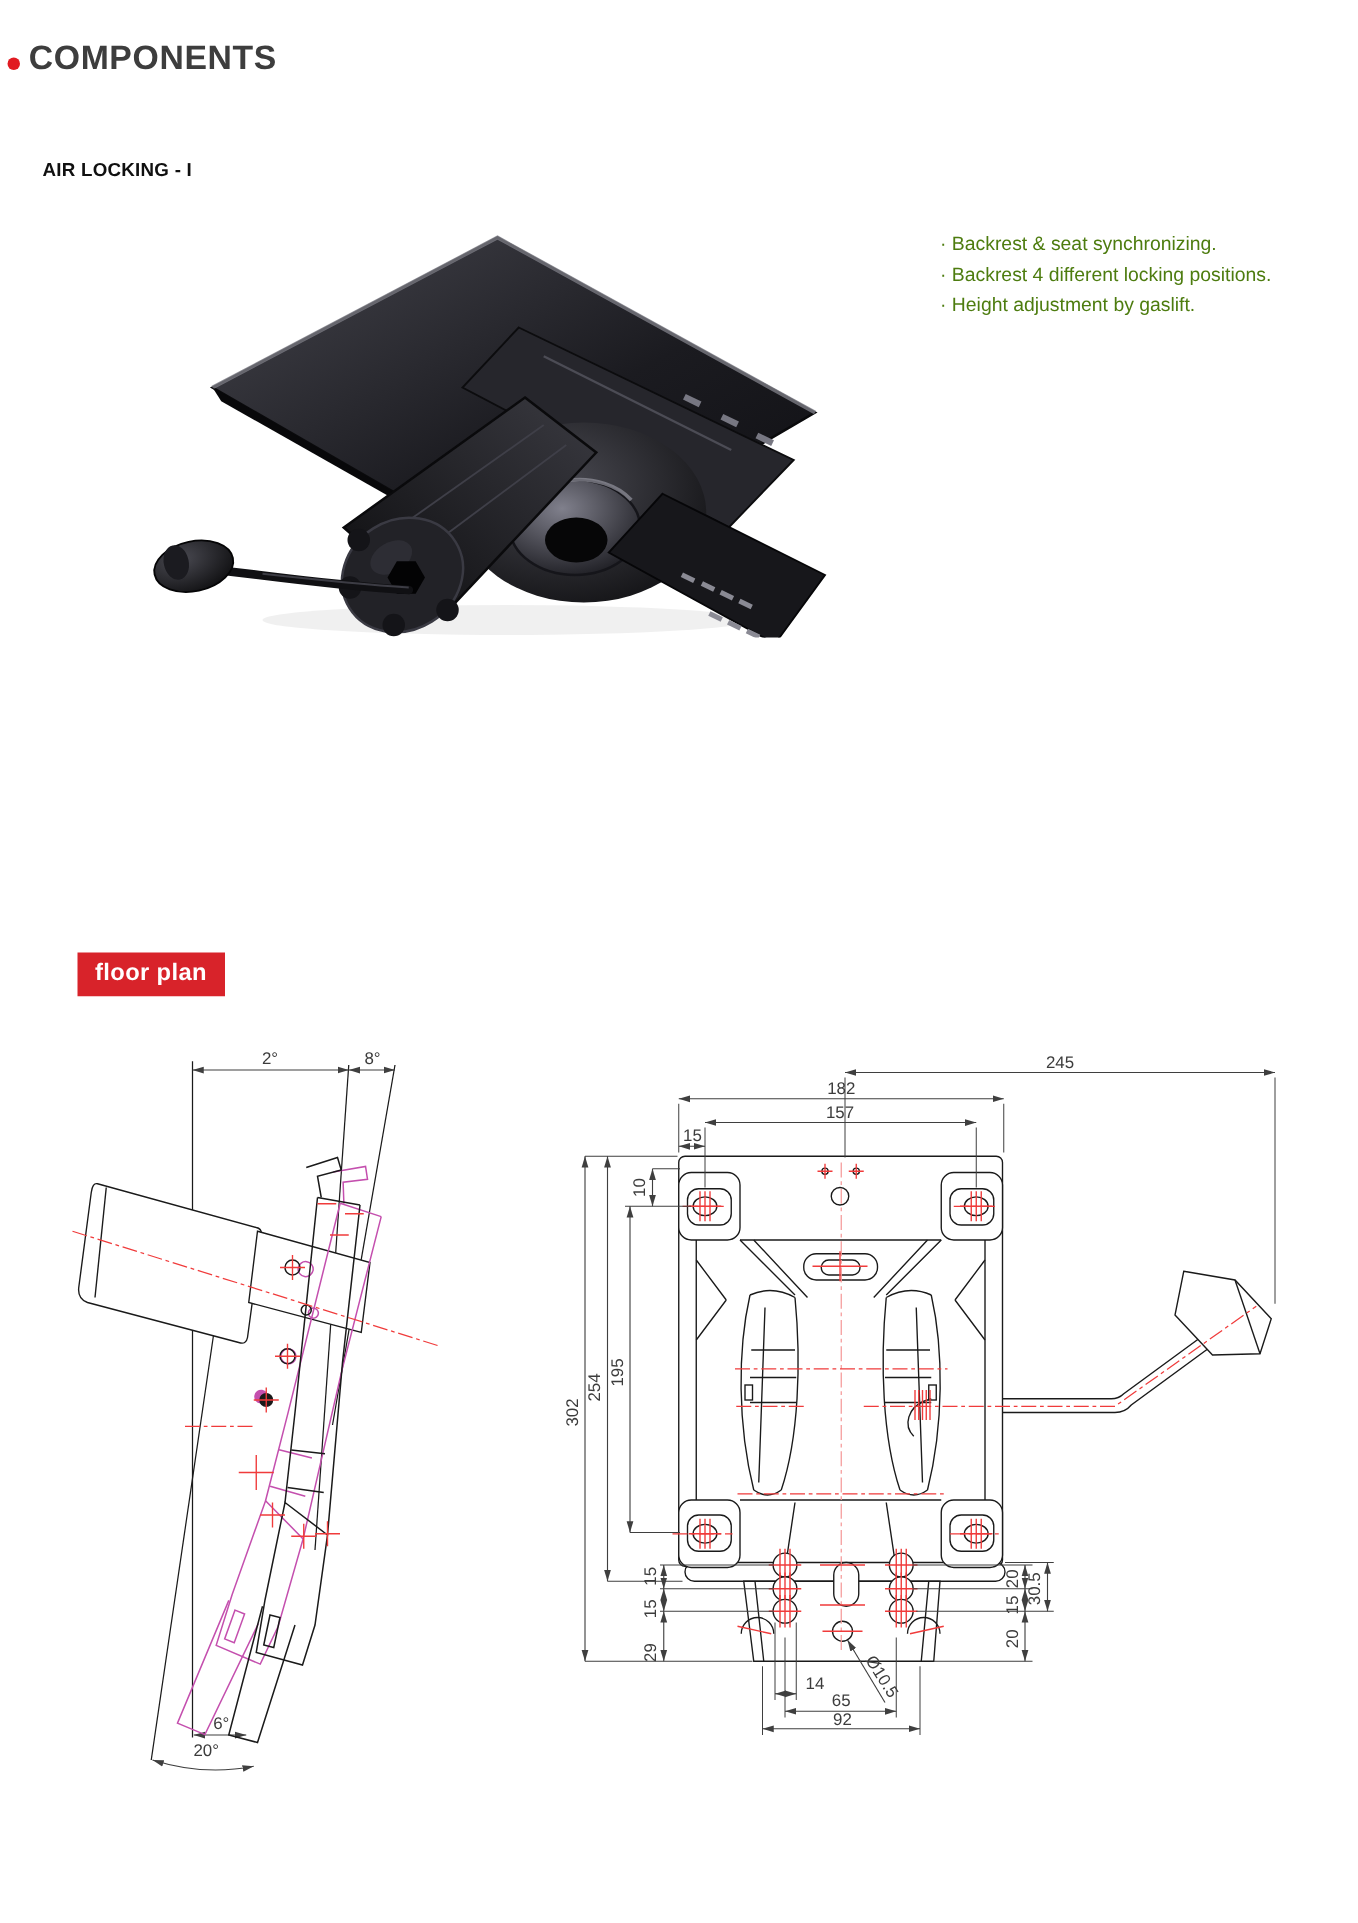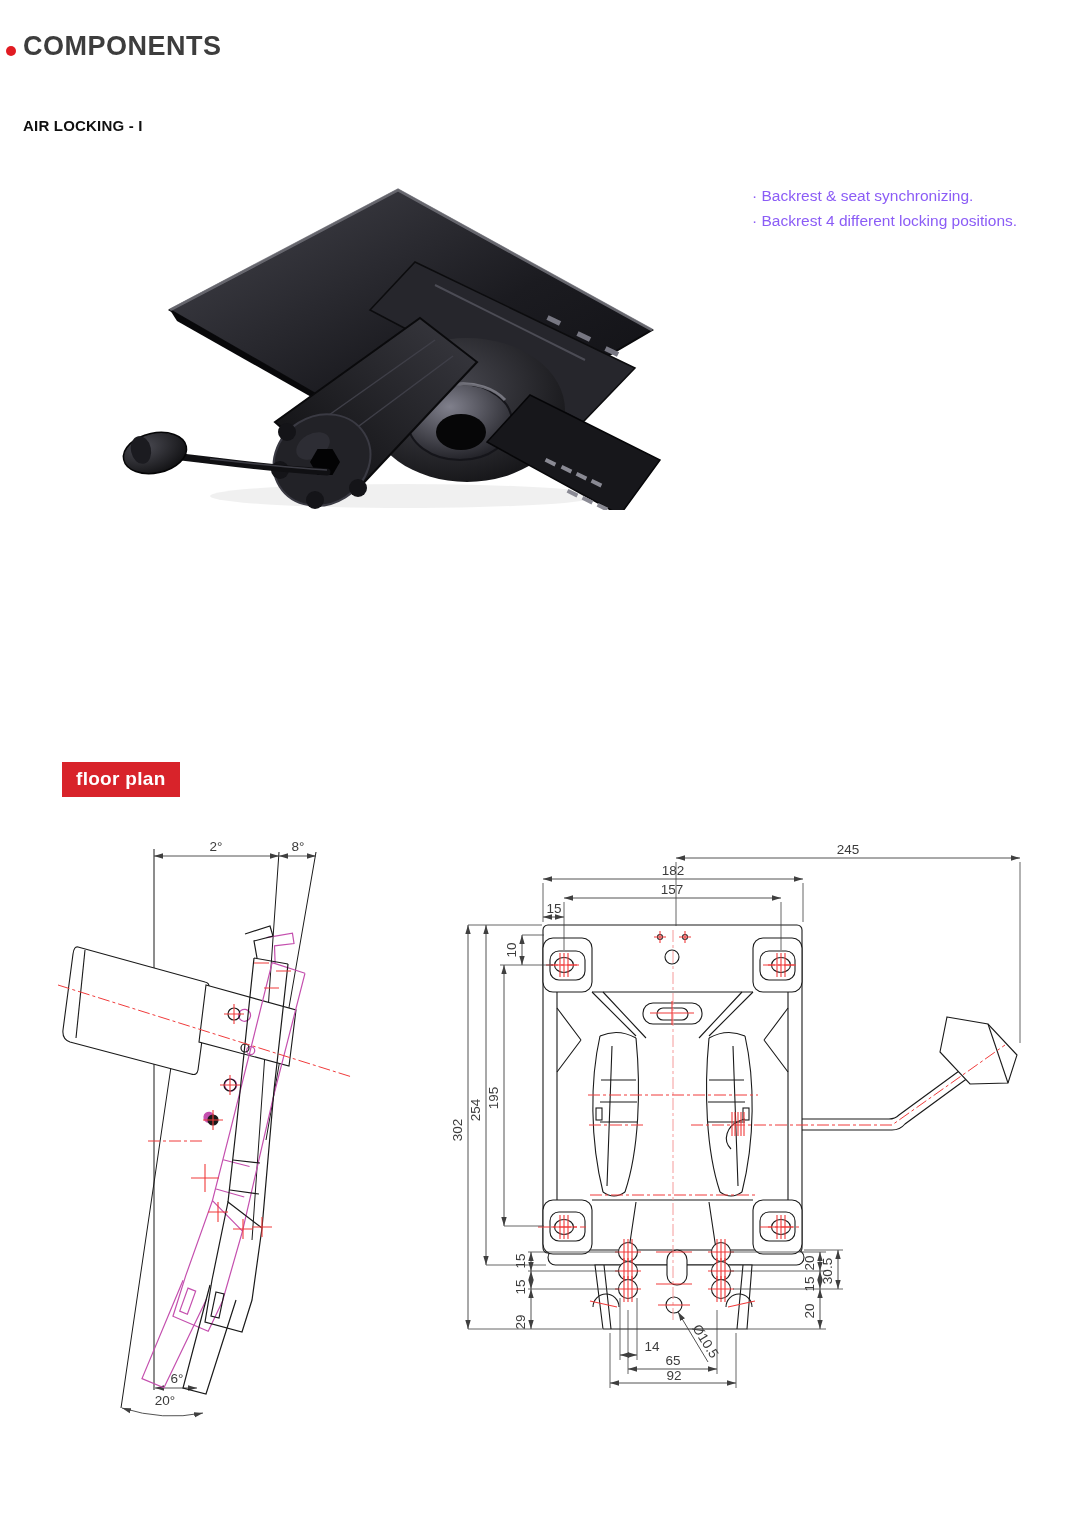--- a/index.html
+++ b/index.html
@@ -1,24 +1,24 @@
 <!DOCTYPE html>
 <html><head>
 <meta charset="utf-8">
 <style>
   html,body{margin:0;padding:0;background:#ffffff;}
   #page{position:relative;width:1086px;height:1538px;background:#fff;overflow:hidden;
         font-family:"Liberation Sans",sans-serif;}
   
   #title-dot{position:absolute;left:6px;top:46px;width:10px;height:10px;border-radius:50%;background:#e11b22;}
   #page-title{position:absolute;left:23px;top:31px;font-size:27px;font-weight:bold;color:#3d3d3d;letter-spacing:.5px;margin:0;}
-  #page-subtitle{position:absolute;left:18px;top:112px;font-size:15px;font-weight:bold;color:#101010;margin:5px;letter-spacing:.2px;}
+  #page-subtitle{position:absolute;left:18px;top:112px;font-size:15px;font-weight:bold;color:#101010;margin:16px;letter-spacing:.2px;}
   
   #features{position:absolute;left:752px;top:184px;width:300px;}
-  #features p{margin:0;font-size:15.5px;line-height:24.5px;color:#8b5cf6;}
+  #features p{margin:0;font-size:15.5px;line-height:24.5px;color:#4d7c0f;}
   
   #floor-plan-badge{position:absolute;left:62px;top:762px;background:#d8232a;color:#fff;
       font-size:19px;font-weight:bold;padding:6px 14px 7px 14px;letter-spacing:.3px;text-align:right;}
   
   svg{position:absolute;}
   .ln{fill:#ffffff;stroke:#1a1a1a;stroke-width:1.1;}
   .lnf{fill:none;stroke:#1a1a1a;stroke-width:1.1;}
   .thin{fill:none;stroke:#1a1a1a;stroke-width:1;}
   .dim{fill:none;stroke:#3f3f3f;stroke-width:.9;}
   .ext{fill:none;stroke:#3f3f3f;stroke-width:.8;}
@@ -99,20 +99,21 @@
       <path d="M212,302 C180,300 140,296 92,290 L58,286" fill="none" stroke="#101013" stroke-width="7" stroke-linecap="round"></path>
       <path d="M212,300 C180,298 140,294 95,289" fill="none" stroke="#3c3c44" stroke-width="1.5"></path>
       <ellipse cx="40" cy="283" rx="32" ry="20" transform="rotate(-12 40 283)" fill="url(#gKnob)" stroke="#050506" stroke-width="1.5"></ellipse>
       <ellipse cx="26" cy="280" rx="10" ry="14" transform="rotate(-12 26 280)" fill="#1b1b20"></ellipse>
     </g>
   </svg>
 
   <div id="features">
     <p>· Backrest &amp; seat synchronizing.</p>
     <p>· Backrest 4 different locking positions.</p>
+    <p>· Height adjustment by gaslift.</p>
   </div>
 
   <div id="floor-plan-badge">floor plan</div>
 
   <svg style="left:40px;top:830px" width="360" height="600" viewBox="0 0 360 600">
     <defs>
       <marker id="ar1" markerWidth="11" markerHeight="8" refX="10" refY="4" orient="auto-start-reverse">
         <path d="M0,1 L10,4 L0,7 Z" fill="#3f3f3f"></path>
       </marker>
       <g id="bk" fill="none" stroke="currentColor" stroke-width="1.2">

